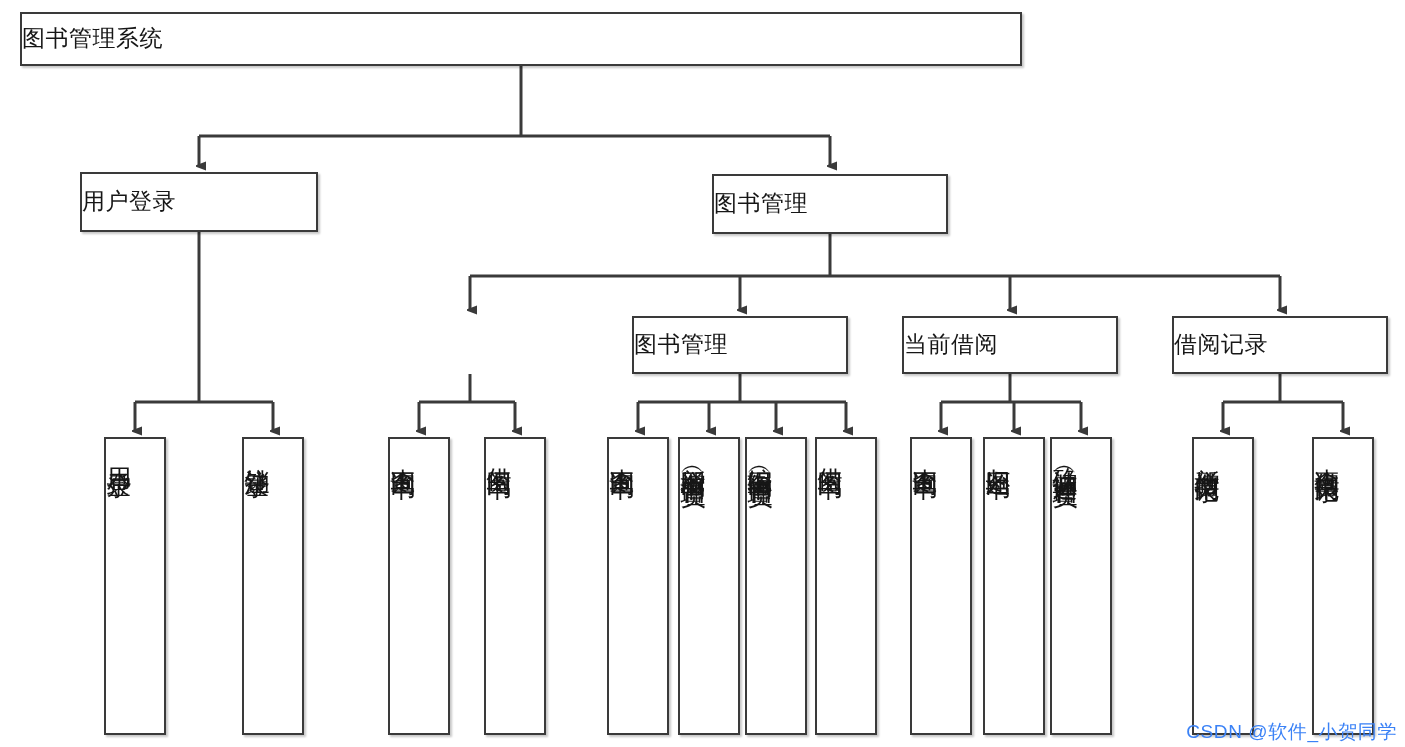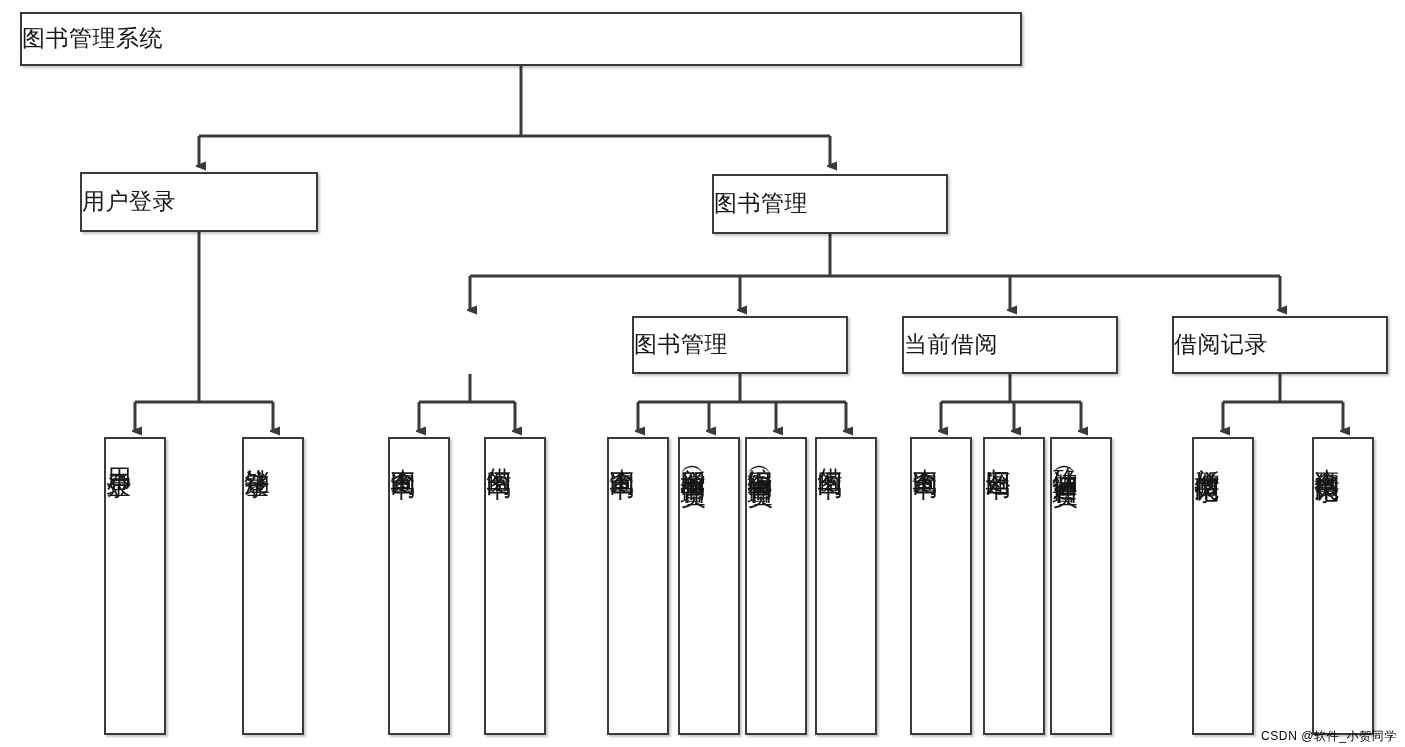--- a/index.html
+++ b/index.html
@@ -57,22 +57,22 @@
     text-orientation: upright;
     font-size: 25px;
     line-height: 1.02;
     letter-spacing: 2.5px;
     white-space: nowrap;
   }
   .watermark {
     position: absolute;
     right: 8px;
     bottom: 2px;
-    font-size: 12px;
-    color: #000000;
+    font-size: 19px;
+    color: #3b82f6;
     letter-spacing: 0.6px;
     white-space: nowrap;
   }
 </style>
 </head>
 <body>
 
 <div id="canvas">
 
   <svg class="edges" viewBox="0 0 1405 747" xmlns="http://www.w3.org/2000/svg">

